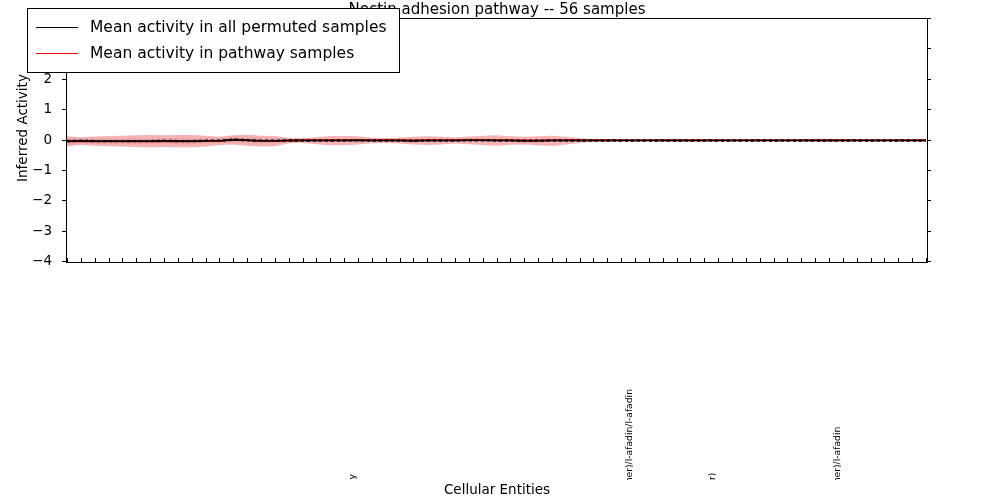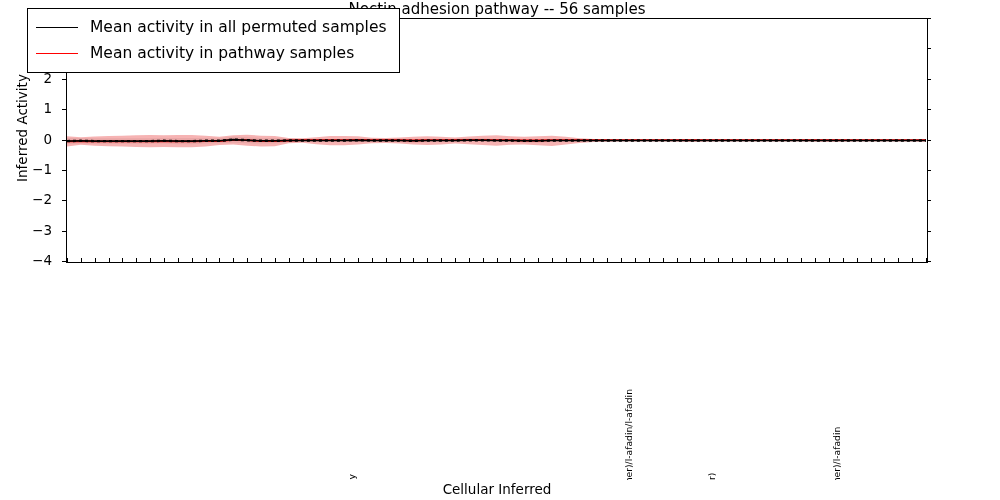--- a/index.html
+++ b/index.html
@@ -73,21 +73,21 @@
   .xlabels-layer{position:absolute;left:66px;top:19px;width:862px;height:461px;overflow:hidden;}
 </style>
 </head>
 <body>
 
 <div id="fig">
 
   <div id="title">Nectin adhesion pathway -- 56 samples</div>
 
   <div id="ylabel">Inferred Activity</div>
-  <div id="xlabel">Cellular Inferred</div>
+  <div id="xlabel">Cellular Entities</div>
 
   <div id="yticks-layer">
       <div class="ytick" style="position: absolute; left: 26px; top: 18px; right: auto;">4</div>
       <div style="position: absolute; left: 62px; top: 18px; width: 4px; height: 1px; background: rgb(0, 0, 0);"></div>
       <div style="position: absolute; left: 927px; top: 18px; width: 4px; height: 1px; background: rgb(0, 0, 0);"></div>
       <div class="ytick" style="position: absolute; left: 26px; top: 48.375px; right: auto;">3</div>
       <div style="position: absolute; left: 62px; top: 48.375px; width: 4px; height: 1px; background: rgb(0, 0, 0);"></div>
       <div style="position: absolute; left: 927px; top: 48.375px; width: 4px; height: 1px; background: rgb(0, 0, 0);"></div>
       <div class="ytick" style="position: absolute; left: 26px; top: 78.75px; right: auto;">2</div>
       <div style="position: absolute; left: 62px; top: 78.75px; width: 4px; height: 1px; background: rgb(0, 0, 0);"></div>

